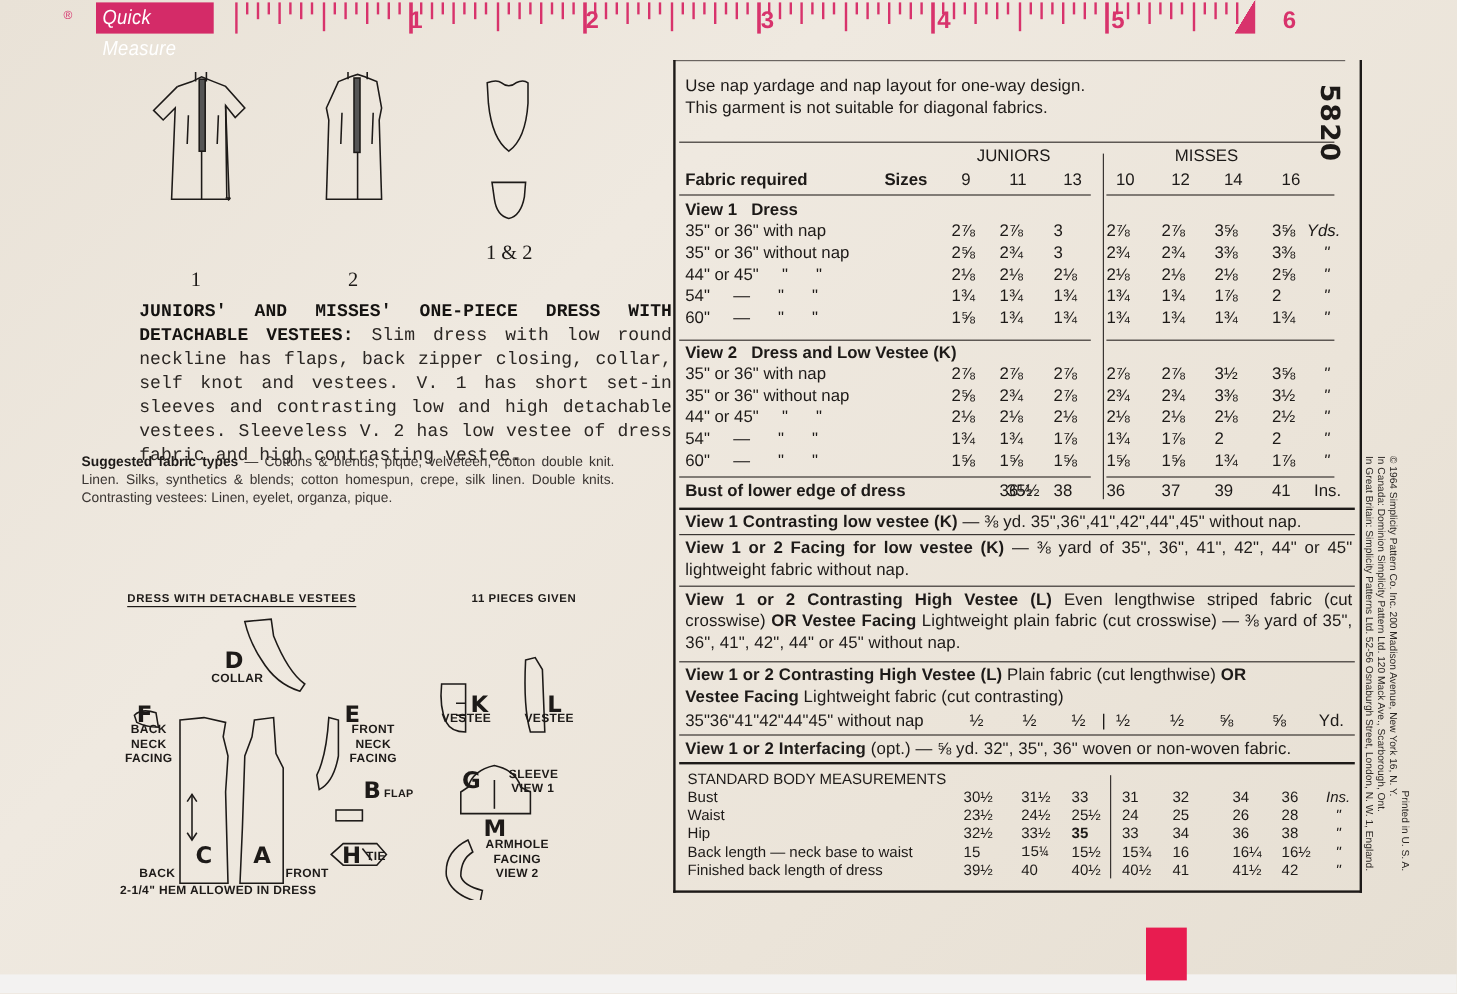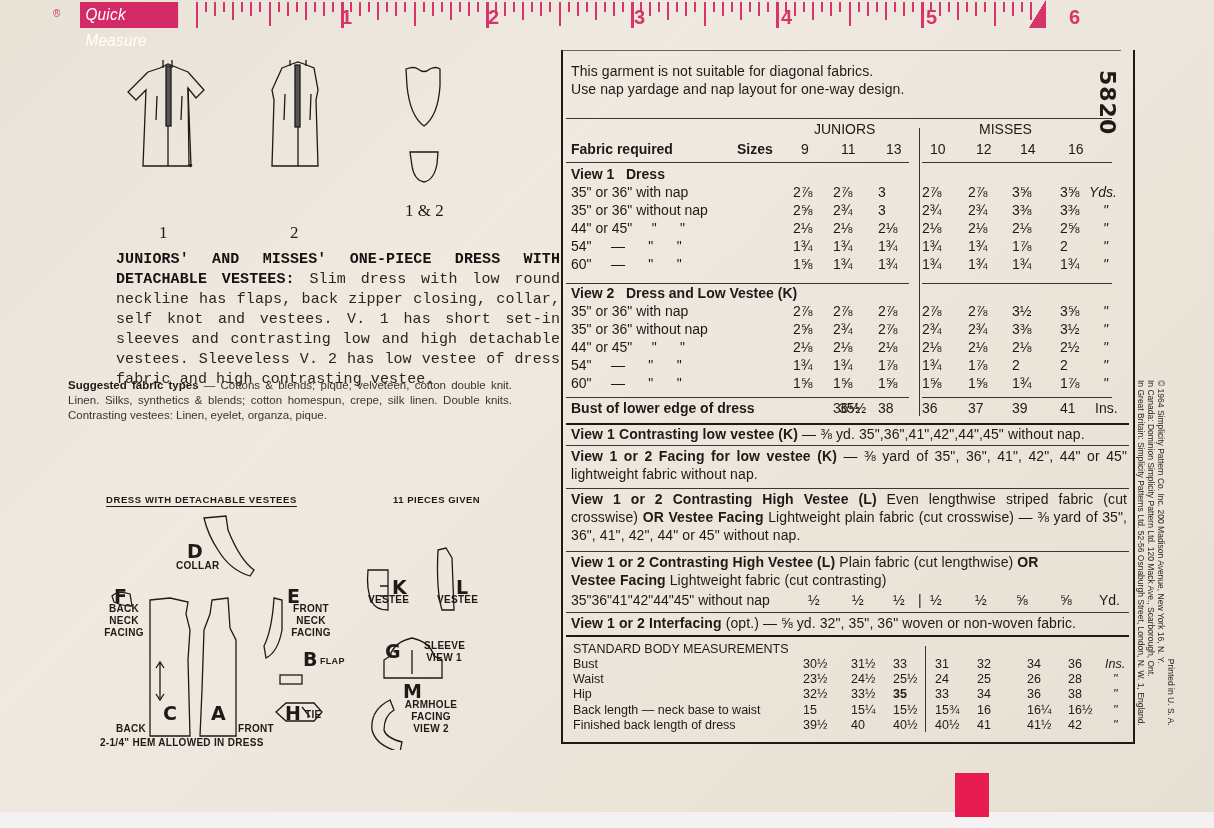--- a/index.html
+++ b/index.html
@@ -292,22 +292,22 @@
 <span class="plabel" style="left:437px;top:594px;">VESTEE</span>
 <span class="pletter" style="left:385px;top:640px;">G</span>
 <span class="plabel" style="left:424px;top:640px;width:40px;">SLEEVE VIEW 1</span>
 <span class="pletter" style="left:403px;top:680px;">M</span>
 <span class="plabel" style="left:403px;top:699px;width:56px;">ARMHOLE FACING VIEW 2</span>
 
 <div class="box-top"></div>
 <div class="box"></div>
 
 <div class="note" style="top:62px;">
+  <div>Use nap yardage and nap layout for one-way design.</div>
   <div>This garment is not suitable for diagonal fabrics.</div>
-  <div>Use nap yardage and nap layout for one-way design.</div>
 </div>
 
 <div id="yardage" class="tbl" style="left:0;top:0;width:1214px;height:828px;">
     <div class="hr" style="left:566px;top:118px;width:546px;"></div>
     <div class="cell" style="left:814px;top:121px;font-size:14px;">JUNIORS</div>
     <div class="cell" style="left:979px;top:121px;font-size:14px;">MISSES</div>
     <div class="cell" style="left:571px;top:141px;font-weight:bold;">Fabric required</div>
     <div class="cell" style="left:737px;top:141px;font-weight:bold;">Sizes</div>
     <div class="cell" style="left:801px;top:141px;">9</div>
     <div class="cell" style="left:841px;top:141px;">11</div>
@@ -486,21 +486,21 @@
     <div class="cell" style="left:803px;top:687.4px;">32½</div>
     <div class="cell" style="left:851px;top:687.4px;">33½</div>
     <div class="cell" style="left:893px;top:687.4px;font-weight:bold;">35</div>
     <div class="cell" style="left:935px;top:687.4px;">33</div>
     <div class="cell" style="left:977px;top:687.4px;">34</div>
     <div class="cell" style="left:1027px;top:687.4px;">36</div>
     <div class="cell" style="left:1068px;top:687.4px;">38</div>
     <div class="cell" style="left:1113px;top:687.4px;font-style:italic;">"</div>
     <div class="cell" style="left:573px;top:702.6px;">Back length — neck base to waist</div>
     <div class="cell" style="left:803px;top:702.6px;">15</div>
-    <div class="cell" style="left:851px;top:702.6px;">15¼</div>
+    <div class="cell" style="left:851px;top:702.6px;font-family:Liberation Mono, monospace;">15¼</div>
     <div class="cell" style="left:893px;top:702.6px;">15½</div>
     <div class="cell" style="left:935px;top:702.6px;">15¾</div>
     <div class="cell" style="left:977px;top:702.6px;">16</div>
     <div class="cell" style="left:1027px;top:702.6px;">16¼</div>
     <div class="cell" style="left:1068px;top:702.6px;">16½</div>
     <div class="cell" style="left:1113px;top:702.6px;font-style:italic;">"</div>
     <div class="cell" style="left:573px;top:717.8px;">Finished back length of dress</div>
     <div class="cell" style="left:803px;top:717.8px;">39½</div>
     <div class="cell" style="left:851px;top:717.8px;">40</div>
     <div class="cell" style="left:893px;top:717.8px;">40½</div>

